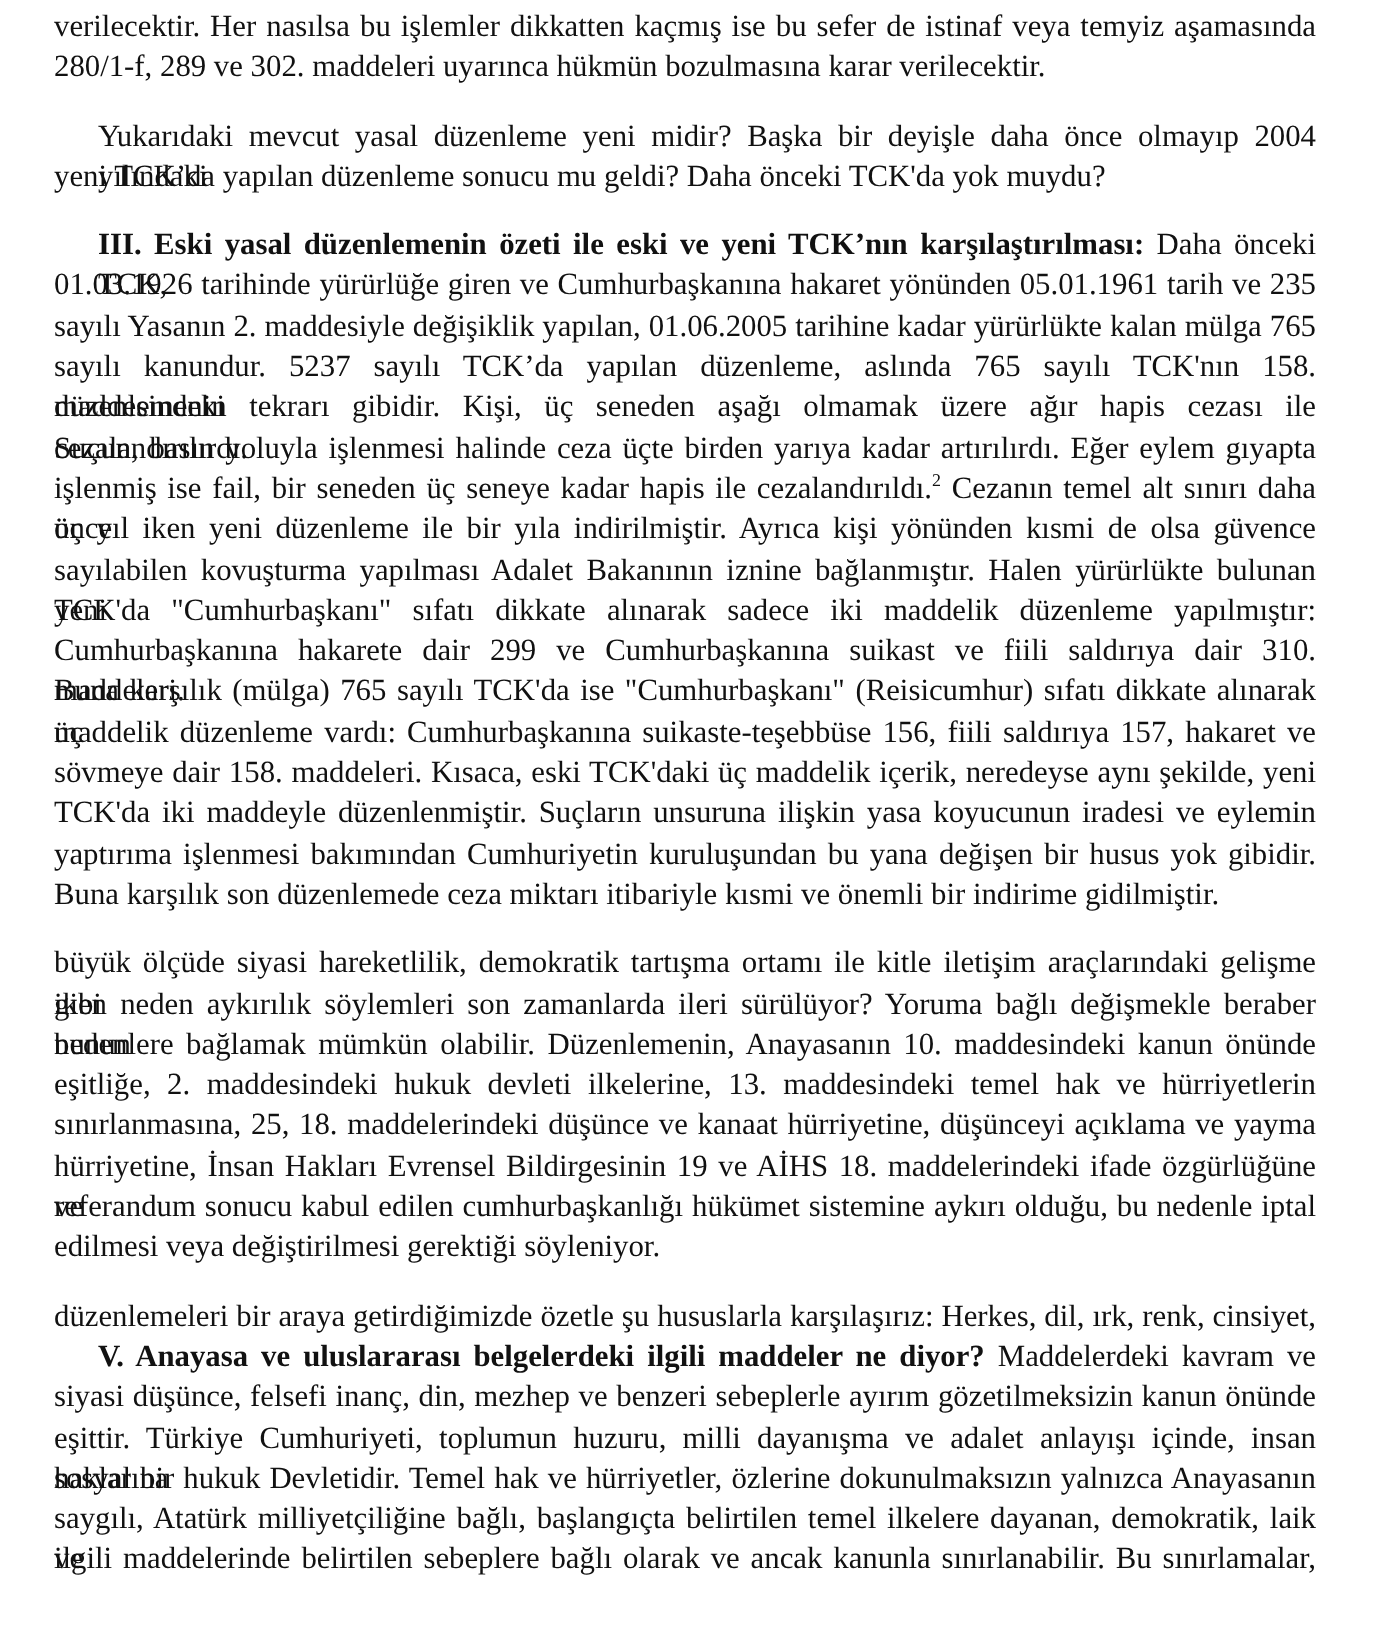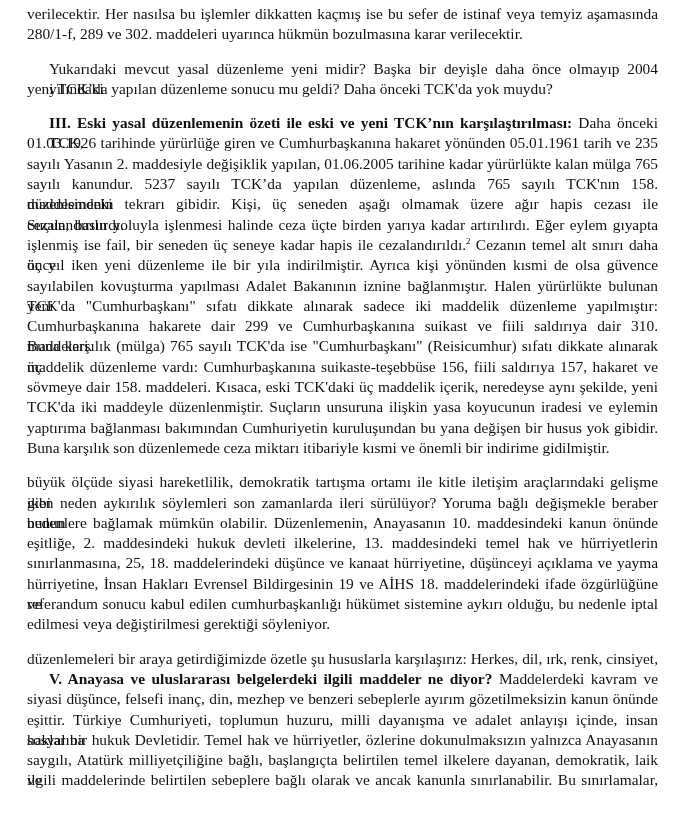--- a/index.html
+++ b/index.html
@@ -89,21 +89,21 @@
     <span class="line"><span class="t">Suçun, basın yoluyla işlenmesi halinde ceza üçte birden yarıya kadar artırılırdı. Eğer eylem gıyapta</span></span>
     <span class="line"><span class="t"><span>işlenmiş ise fail, bir seneden üç seneye kadar hapis ile cezalandırıldı.</span><sup class="fn">2</sup><span> Cezanın temel alt sınırı daha önce</span></span></span>
     <span class="line"><span class="t">üç yıl iken yeni düzenleme ile bir yıla indirilmiştir. Ayrıca kişi yönünden kısmi de olsa güvence</span></span>
     <span class="line"><span class="t">sayılabilen kovuşturma yapılması Adalet Bakanının iznine bağlanmıştır. Halen yürürlükte bulunan yeni</span></span>
     <span class="line"><span class="t">TCK'da "Cumhurbaşkanı" sıfatı dikkate alınarak sadece iki maddelik düzenleme yapılmıştır:</span></span>
     <span class="line"><span class="t">Cumhurbaşkanına hakarete dair 299 ve Cumhurbaşkanına suikast ve fiili saldırıya dair 310. maddeleri.</span></span>
     <span class="line"><span class="t">Buna karşılık (mülga) 765 sayılı TCK'da ise "Cumhurbaşkanı" (Reisicumhur) sıfatı dikkate alınarak üç</span></span>
     <span class="line"><span class="t">maddelik düzenleme vardı: Cumhurbaşkanına suikaste-teşebbüse 156, fiili saldırıya 157, hakaret ve</span></span>
     <span class="line"><span class="t">sövmeye dair 158. maddeleri. Kısaca, eski TCK'daki üç maddelik içerik, neredeyse aynı şekilde, yeni</span></span>
     <span class="line"><span class="t">TCK'da iki maddeyle düzenlenmiştir. Suçların unsuruna ilişkin yasa koyucunun iradesi ve eylemin</span></span>
-    <span class="line"><span class="t">yaptırıma bağlanması bakımından Cumhuriyetin kuruluşundan bu yana değişen bir husus yok gibidir.</span></span>
+    <span class="line"><span class="t">yaptırıma işlenmesi bakımından Cumhuriyetin kuruluşundan bu yana değişen bir husus yok gibidir.</span></span>
     <span class="line last"><span class="t">Buna karşılık son düzenlemede ceza miktarı itibariyle kısmi ve önemli bir indirime gidilmiştir.</span></span>
   </div>
 
   <div class="para">
     <span class="line"><span class="t">büyük ölçüde siyasi hareketlilik, demokratik tartışma ortamı ile kitle iletişim araçlarındaki gelişme gibi</span></span>
     <span class="line"><span class="t">iken neden aykırılık söylemleri son zamanlarda ileri sürülüyor? Yoruma bağlı değişmekle beraber bunun</span></span>
     <span class="line"><span class="t">nedenlere bağlamak mümkün olabilir. Düzenlemenin, Anayasanın 10. maddesindeki kanun önünde</span></span>
     <span class="line"><span class="t">eşitliğe, 2. maddesindeki hukuk devleti ilkelerine, 13. maddesindeki temel hak ve hürriyetlerin</span></span>
     <span class="line"><span class="t">sınırlanmasına, 25, 18. maddelerindeki düşünce ve kanaat hürriyetine, düşünceyi açıklama ve yayma</span></span>
     <span class="line"><span class="t">hürriyetine, İnsan Hakları Evrensel Bildirgesinin 19 ve AİHS 18. maddelerindeki ifade özgürlüğüne ve</span></span>

